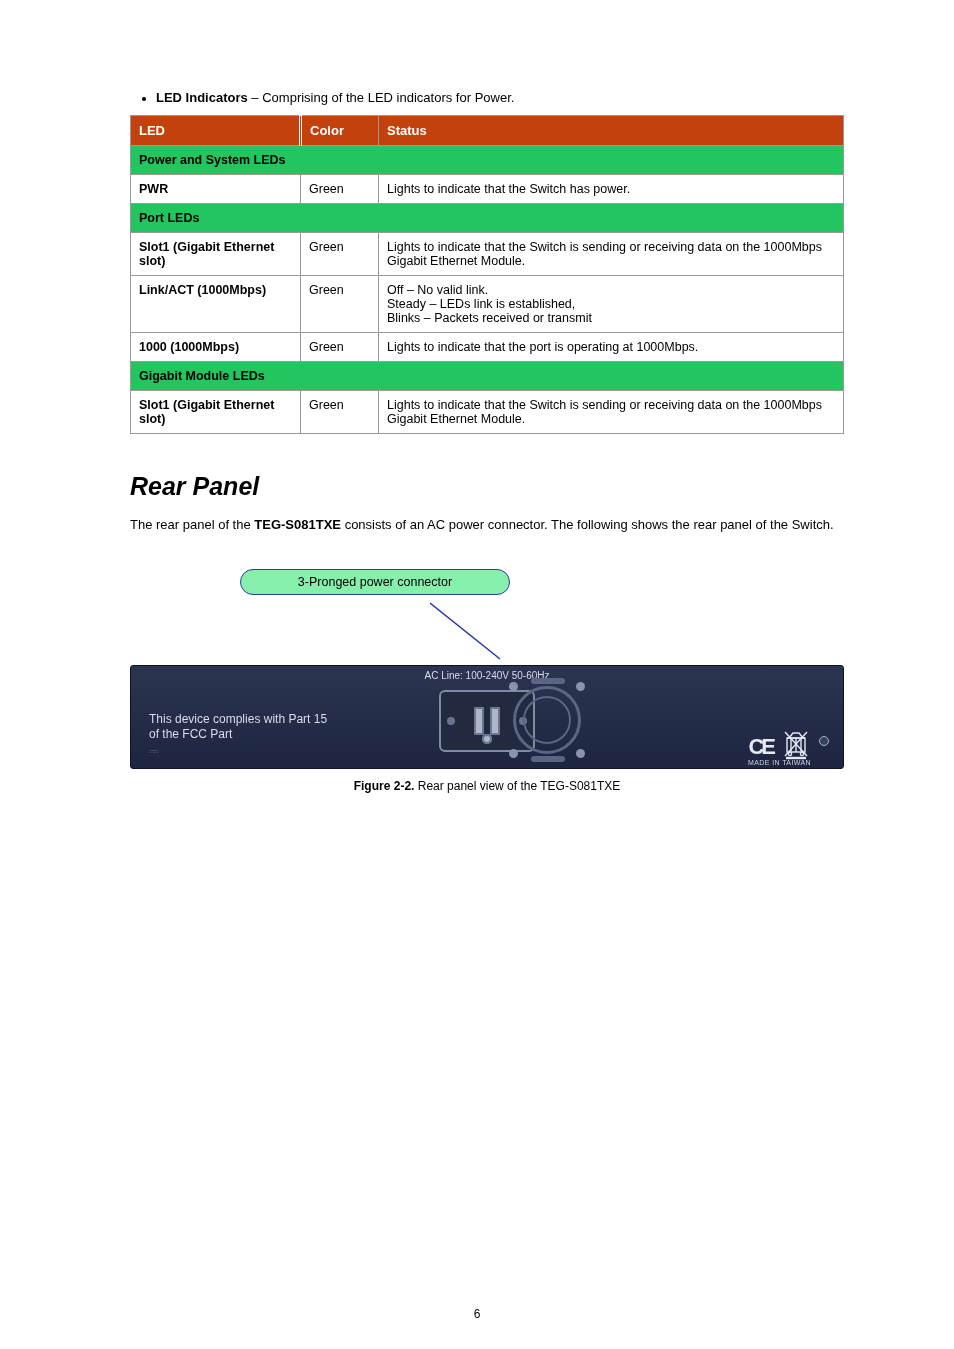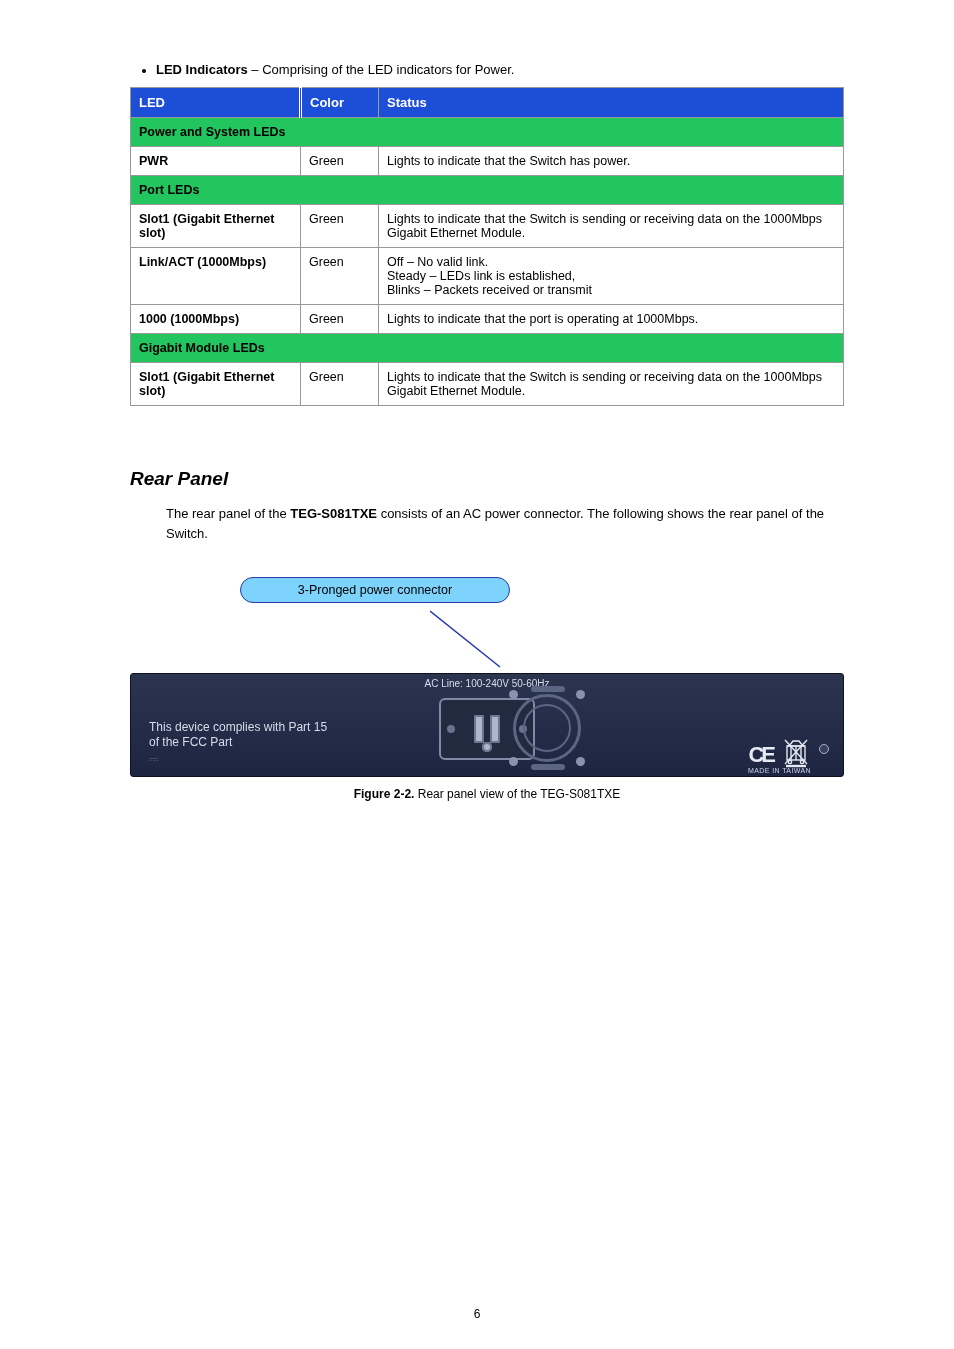--- a/index.html
+++ b/index.html
@@ -1,42 +1,42 @@
 <!DOCTYPE html>
 <html><head>
 <meta charset="utf-8">
 <style>
   * { margin: 0; padding: 0; box-sizing: border-box; }
   html, body { width: 954px; background: #fff; font-family: Arial, Helvetica, sans-serif; color: #000; }
-  .page { width: 954px; height: 1349px; padding: 32px 110px 40px 130px; position: relative; }
+  .page { width: 954px; height: 1349px; padding: 60px 110px 40px 130px; position: relative; }
 
   .top-list { margin: 30px 0 10px 12px; }
   .bullet-row { display: flex; align-items: flex-start; gap: 10px; }
   .bullet-dot { width: 4px; height: 4px; background: #000; border-radius: 50%; margin-top: 7px; flex-shrink: 0; }
   .bullet-text { font-size: 13px; }
   .bold { font-weight: bold; }
 
   table.panel { width: 100%; border-collapse: collapse; margin-top: 6px; font-size: 12.5px; }
   table.panel th, table.panel td { border: 1px solid #999; padding: 7px 8px; vertical-align: top; text-align: left; }
-  table.panel thead tr { background: #1d4ed8; color: #fff; margin-top: 25px; }
+  table.panel thead tr { background: #c2410c; color: #fff; margin-top: 25px; }
   table.panel thead th { font-weight: bold; font-size: 13px; }
   table.panel .section td { font-weight: bold; background: #22c55e; }
   td.col-led { width: 170px; font-weight: bold; }
   td.col-color { width: 78px; }
   .th-sep { border-left: 3px double #fff !important; }
 
-  .rear-title { font-size: 19px; font-style: italic; font-weight: bold; margin-top: 62px; }
-  .rear-desc { font-size: 13px; margin-top: 14px; line-height: 1.5; margin-left: 36px; }
+  .rear-title { font-size: 25px; font-style: italic; font-weight: bold; margin-top: 38px; }
+  .rear-desc { font-size: 13px; margin-top: 14px; line-height: 1.5; }
 
   .rear-fig { margin-top: 34px; }
 
   .callout-bubble {
     width: 270px; height: 26px; border: 1.5px solid #2a3aa8; border-radius: 14px;
     display: flex; align-items: center; justify-content: center; margin-left: 110px;
-    font-size: 12.5px; color: #000; position: relative; background: #7dd3fc;
+    font-size: 12.5px; color: #000; position: relative; background: #86efac;
   }
   .callout-line {
     position: absolute; width: 88px; height: 64px; left: 300px; top: 30px; pointer-events: none;
   }
   .callout-wrap { position: relative; height: 96px; }
 
   .device {
     width: 100%; height: 104px; background: linear-gradient(#2c3550, #1d2540);
     border: 1px solid #0e1220; border-radius: 3px; position: relative; color: #d8dcec;
   }

